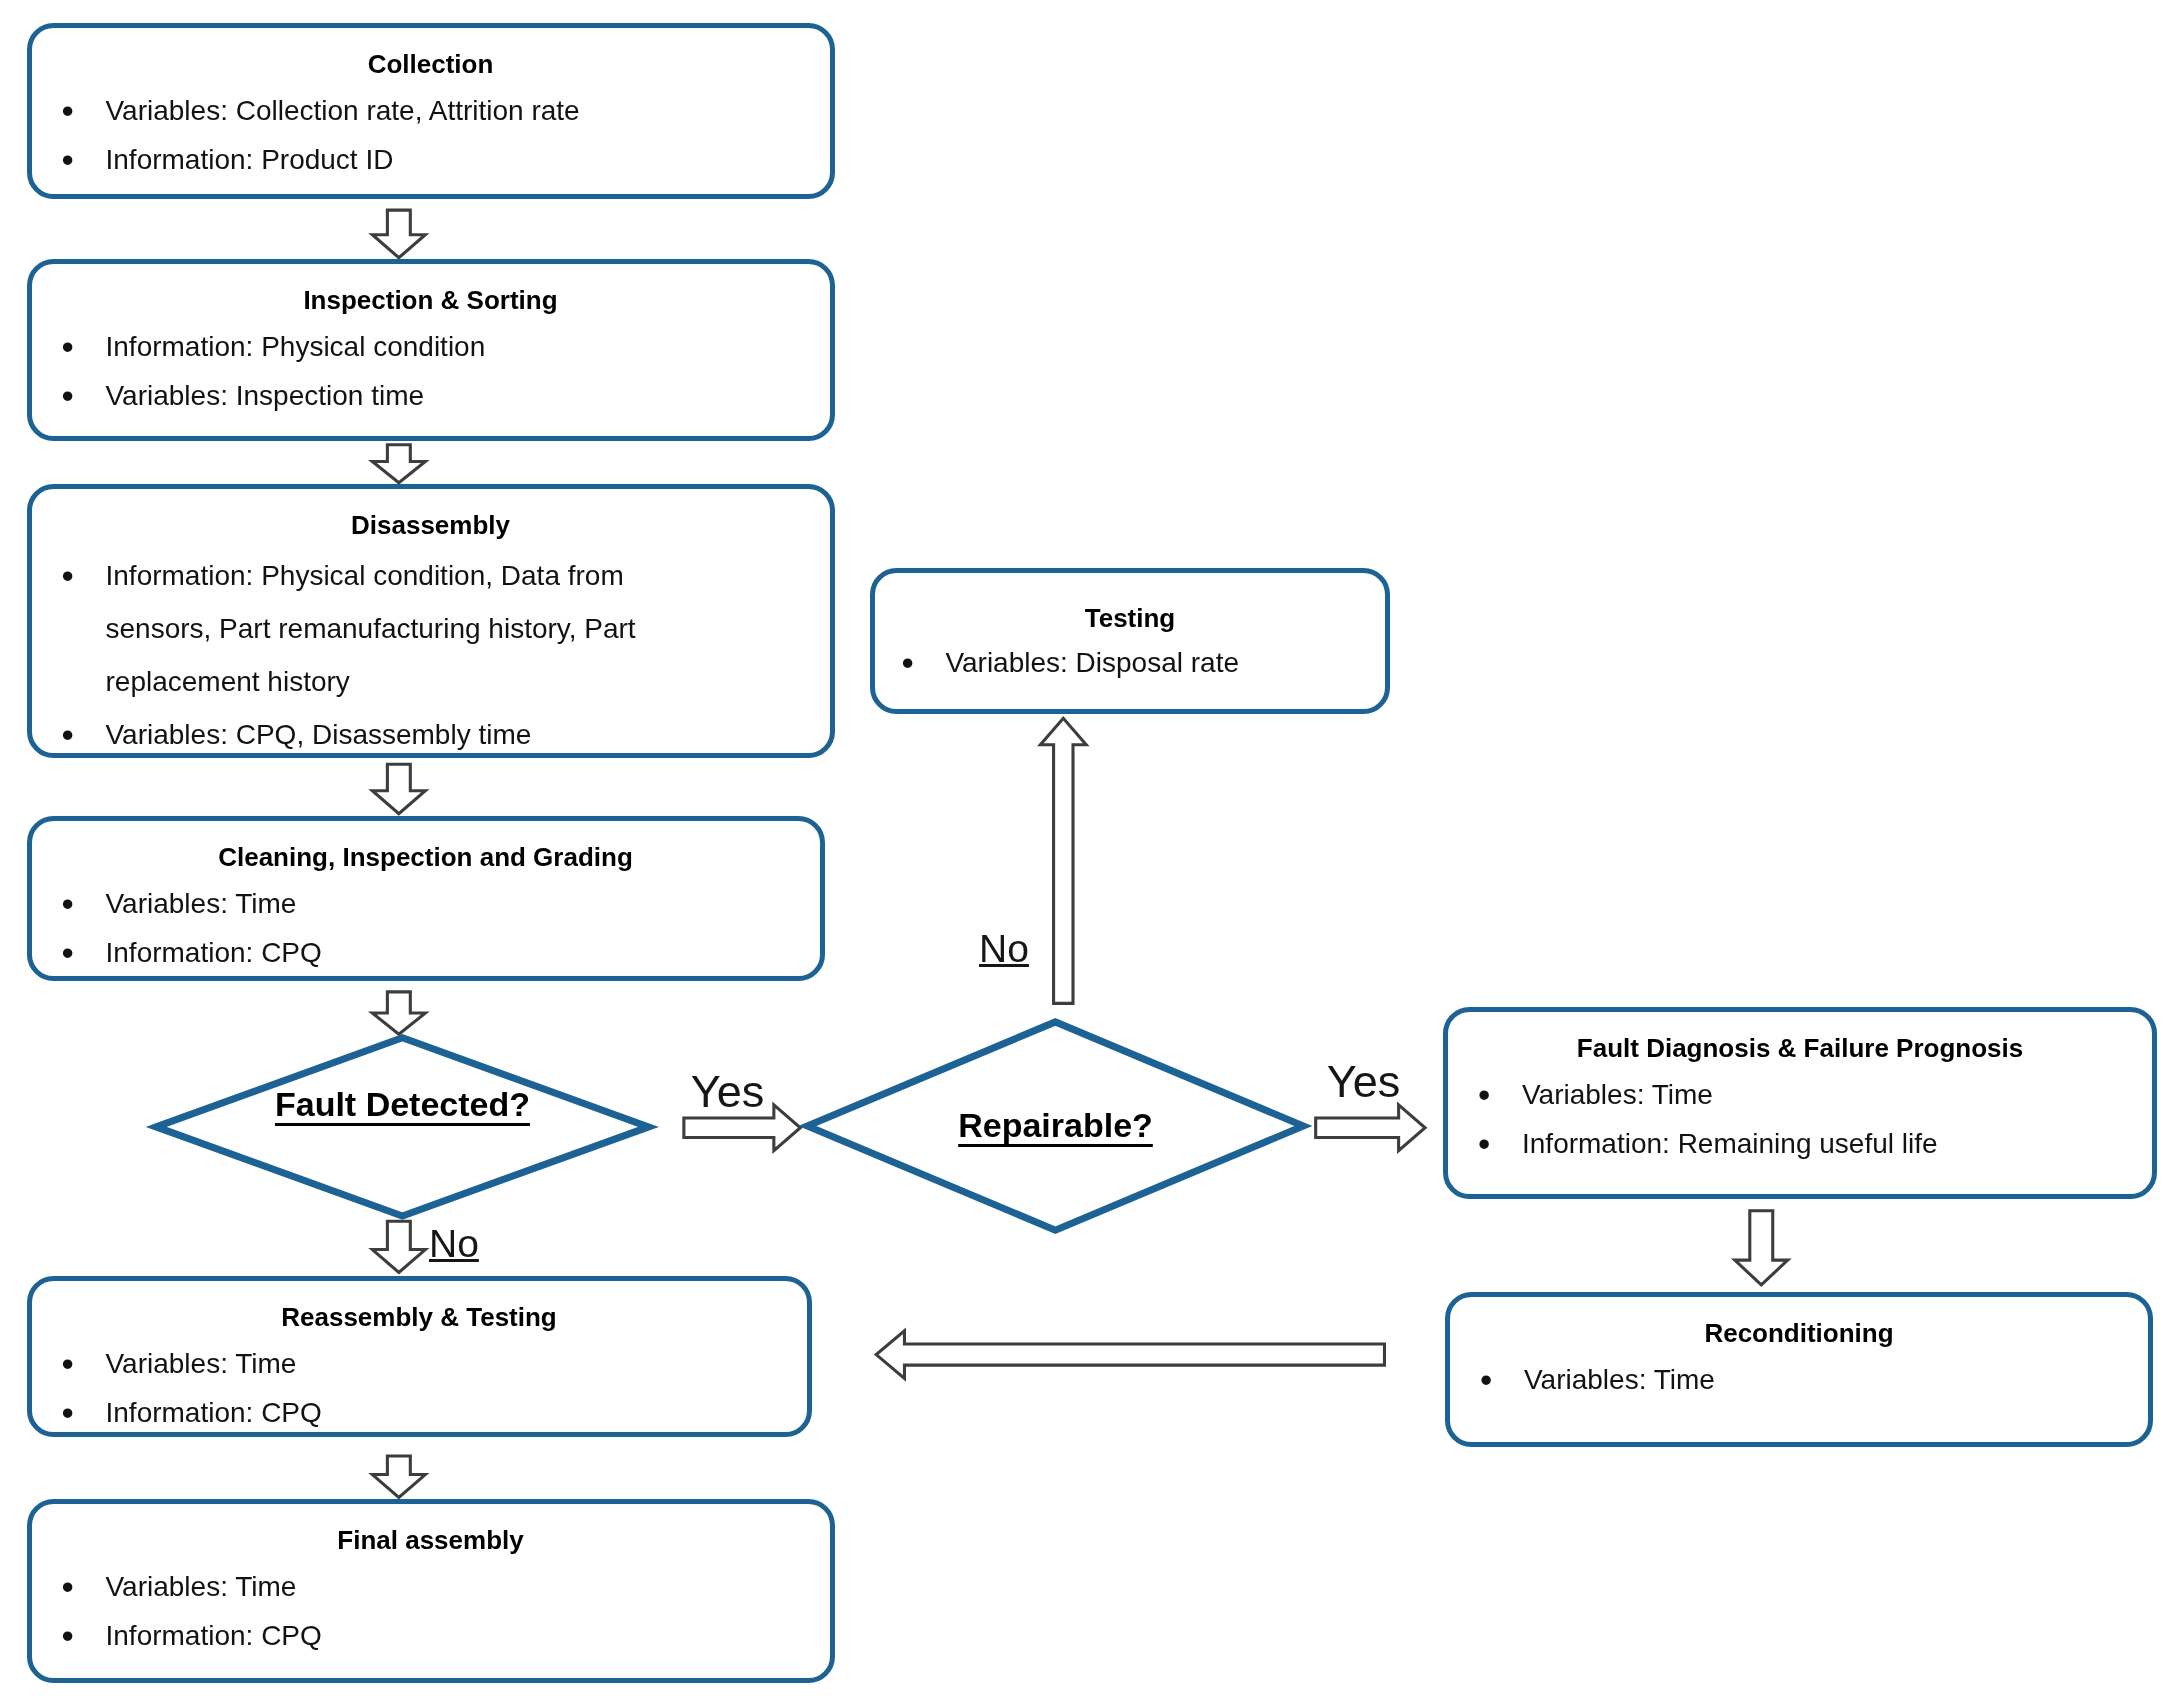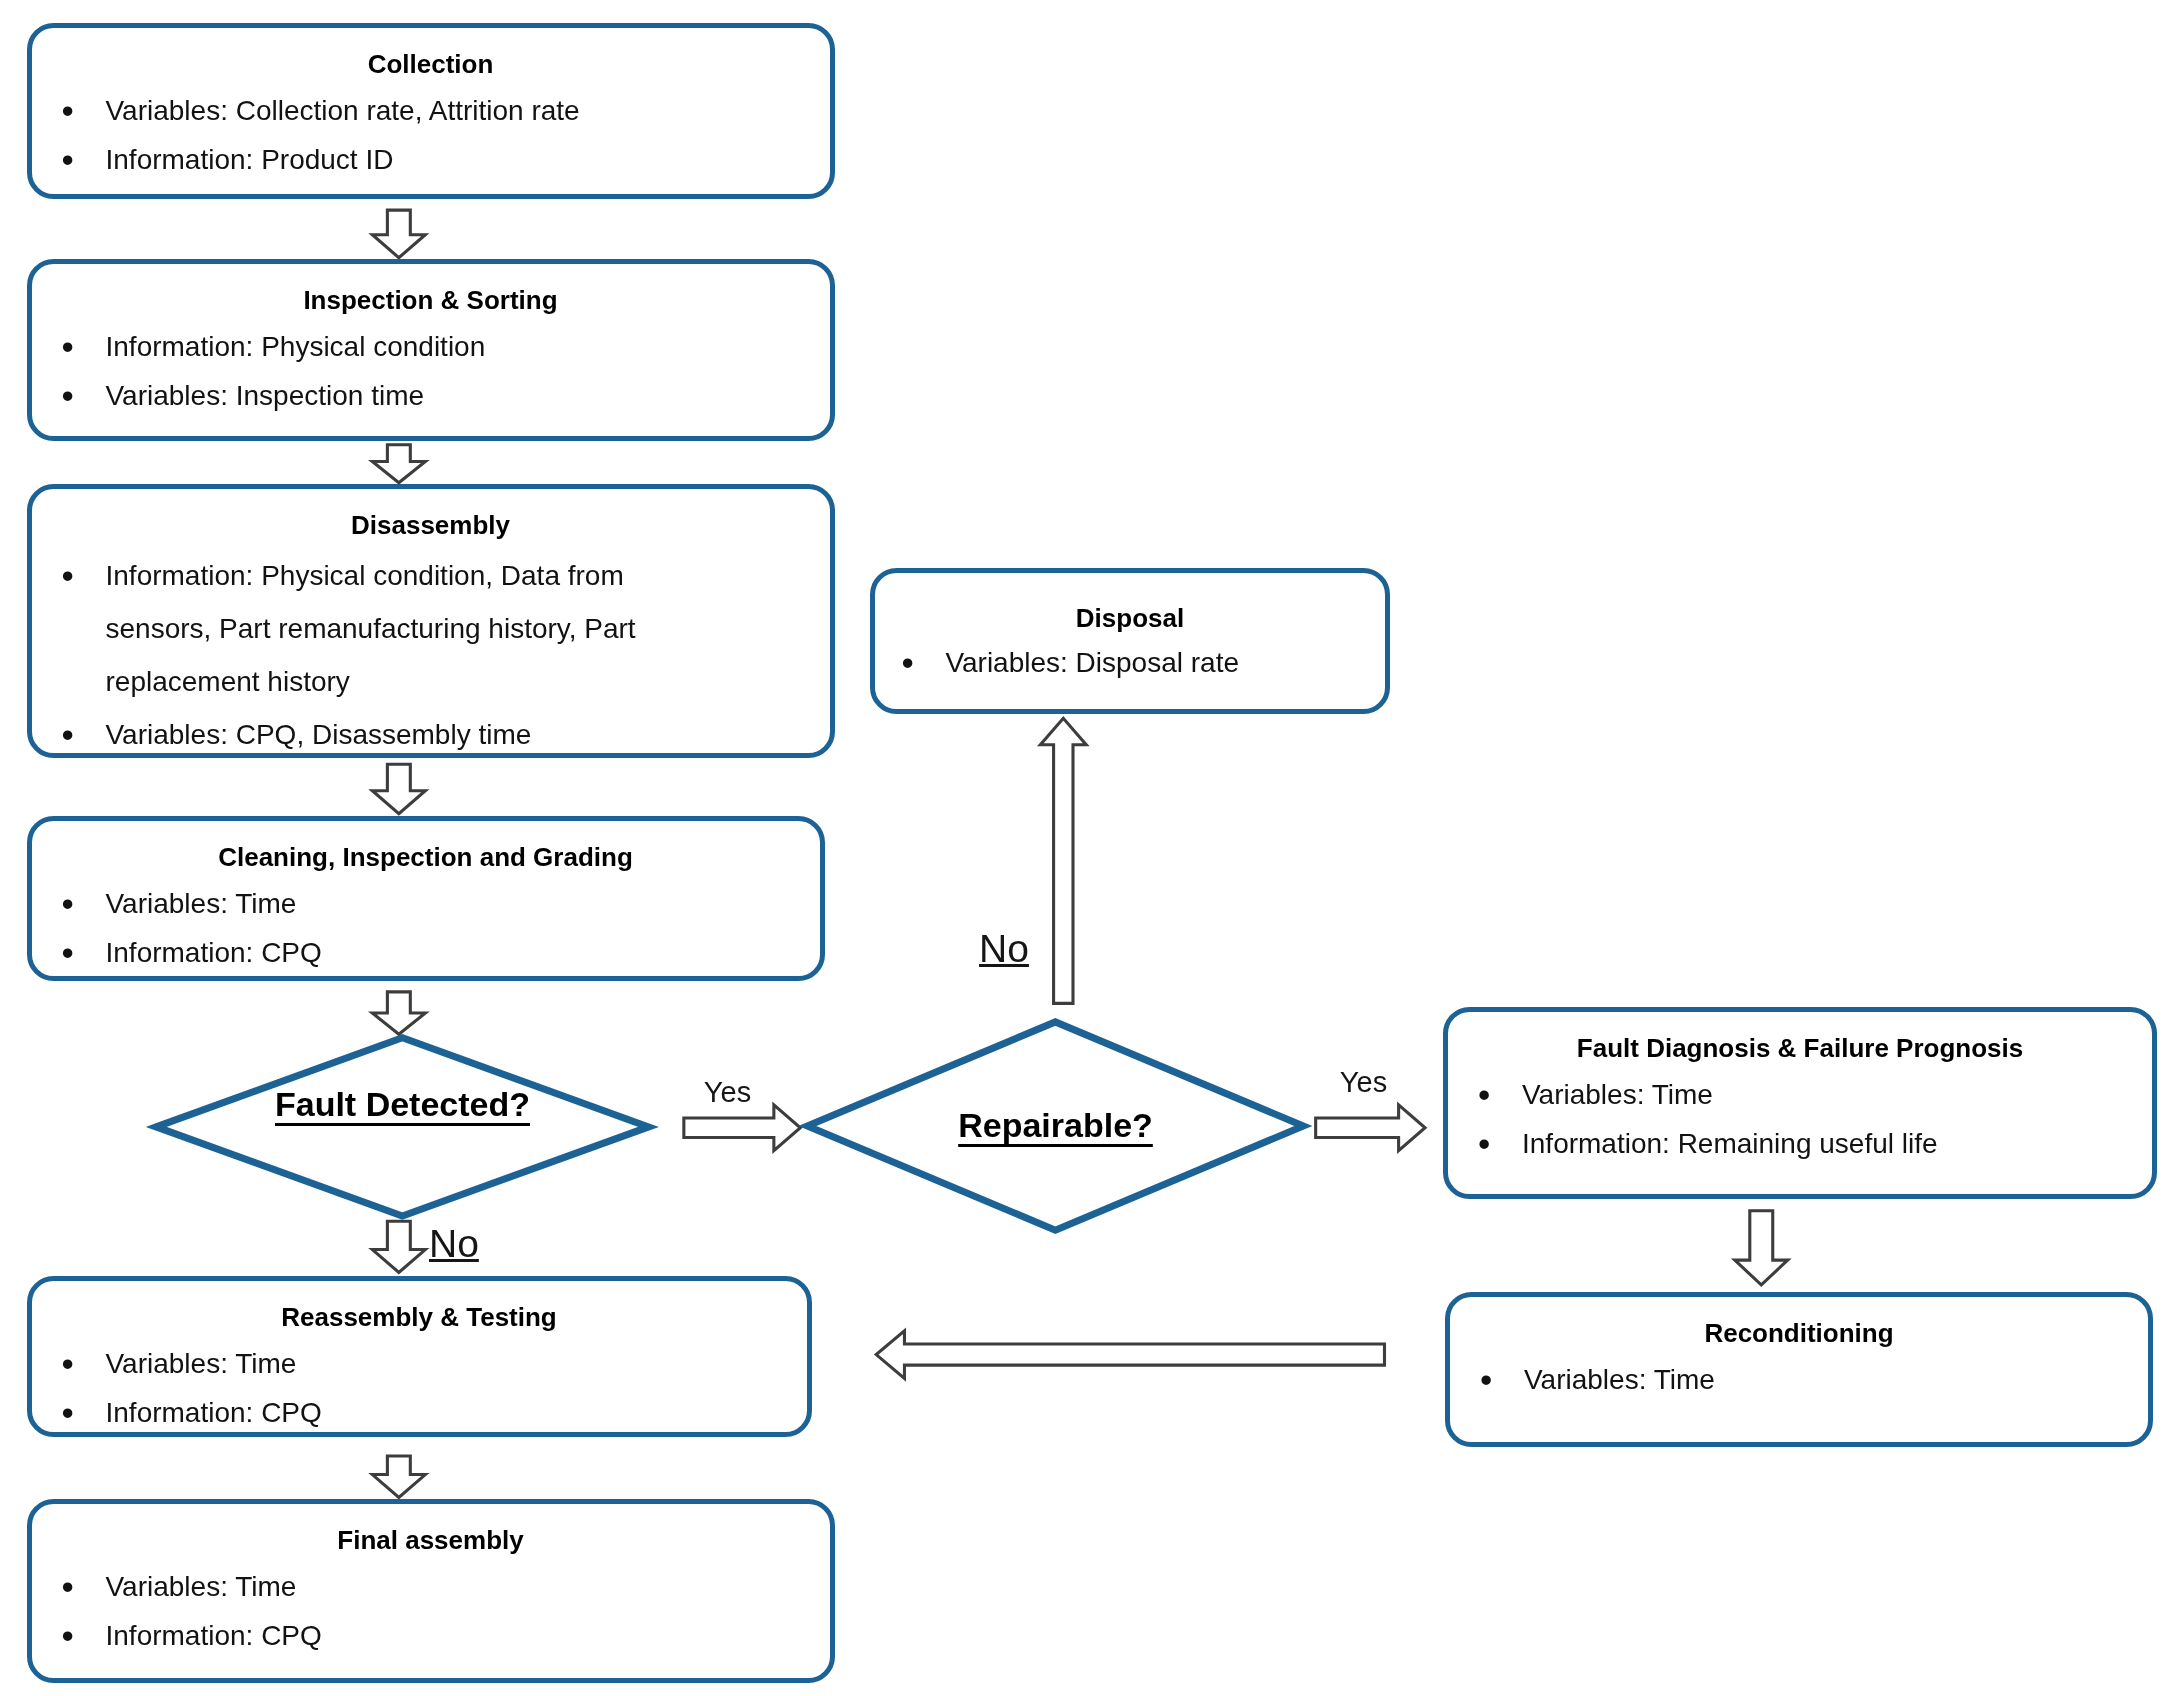--- a/index.html
+++ b/index.html
@@ -30,21 +30,21 @@
   .bullet .dot{padding-left:7px;}
   .bullet .dot::before{content:"\2022";font-size:35px;}
   .roomy .bullet{line-height:53px;}
   .narrow{max-width:618px;display:inline-block;}
   .disposal-pad{padding:23px 19.4px 5.3px 19.4px;}
   .disposal-pad .box-title{line-height:44px;}
   .dlabel{
     position:absolute;text-align:center;font-weight:700;font-size:34px;line-height:49px;
     text-decoration:underline;text-decoration-thickness:2.6px;text-underline-offset:7px;color:#000;
   }
-  .elabel{position:absolute;font-size:29px;line-height:46px;color:#161616;text-align:center;}
+  .elabel{position:absolute;font-size:45px;line-height:46px;color:#161616;text-align:center;}
   .elabel.big{font-size:39px;text-decoration:underline;}
 </style>
 </head>
 <body>
 
 <svg id="arrow-layer" viewBox="0 0 2466 1923" xmlns="http://www.w3.org/2000/svg">
 
   <polygon class="barrow" points="439,238 465,238 465,266 482,266 452,292 422,266 439,266"></polygon>
   <polygon class="barrow" points="439,504 465,504 465,523 482,523 452,547 422,523 439,523"></polygon>
   <polygon class="barrow" points="439,866 465,866 465,896 482,896 452,922 422,896 439,896"></polygon>
@@ -107,21 +107,21 @@
     <span class="dot"></span>
     <span class="bullet-text">Variables: Time</span>
   </div>
   <div class="bullet">
     <span class="dot"></span>
     <span class="bullet-text">Information: CPQ</span>
   </div>
 </div>
 
 <div class="box disposal-pad" style="left:870px;top:568px;width:520px;height:146px">
-  <div class="box-title">Disposal</div>
+  <div class="box-title">Testing</div>
   <div class="bullet">
     <span class="dot"></span>
     <span class="bullet-text">Variables: Disposal rate</span>
   </div>
 </div>
 
 <div class="box" style="left:1443px;top:1007px;width:714px;height:192px">
   <div class="box-title">Fault Diagnosis &amp; Failure Prognosis</div>
   <div class="bullet">
     <span class="dot"></span>

